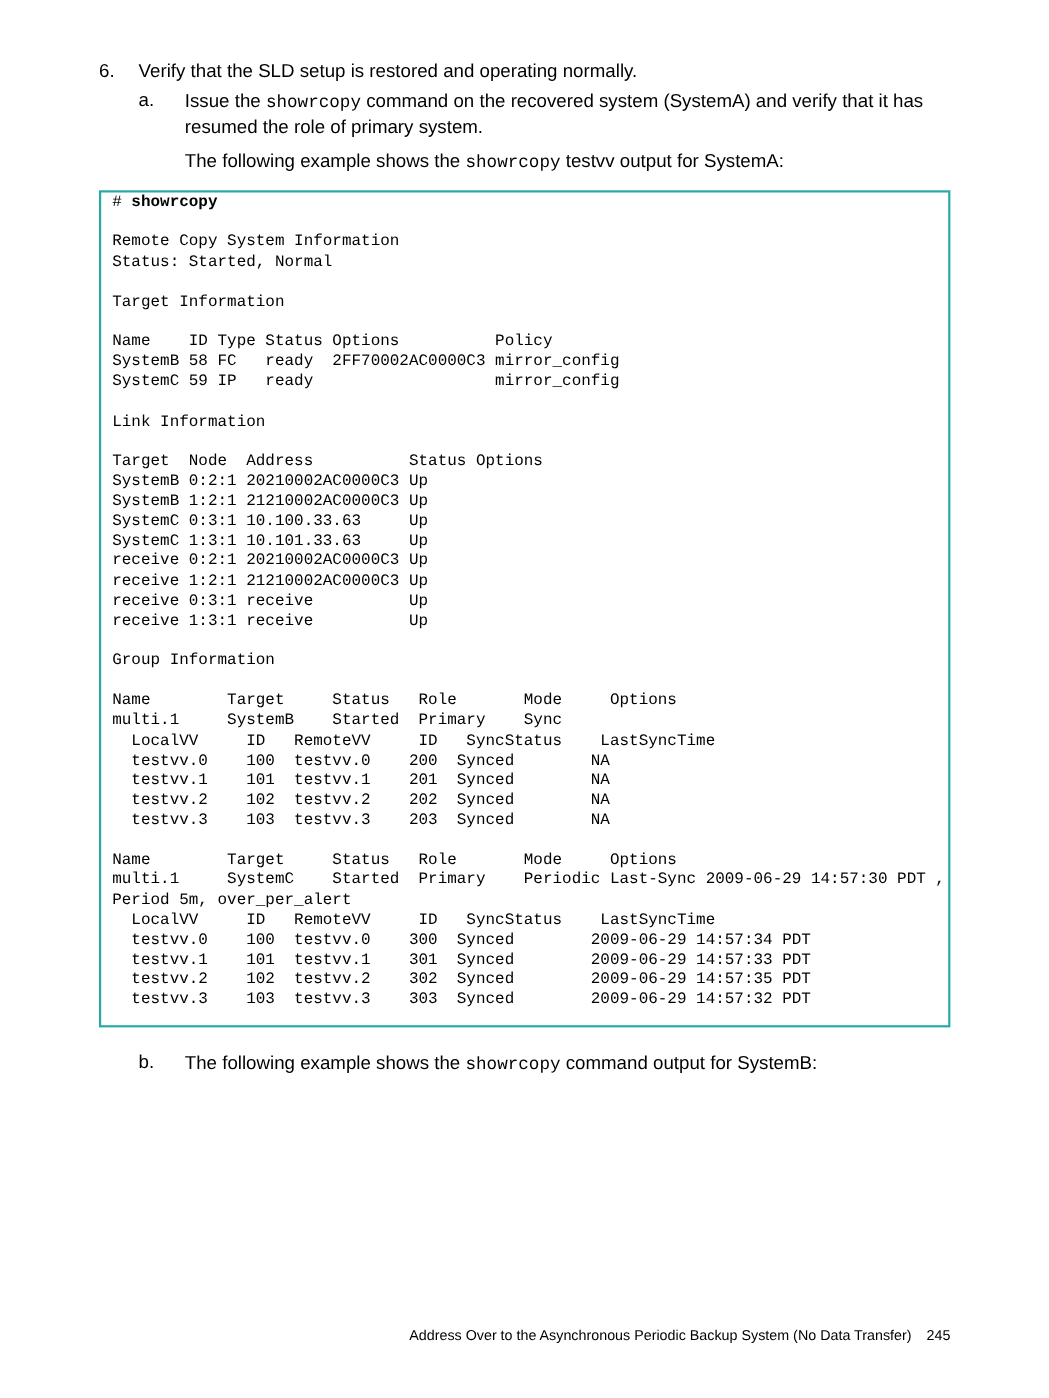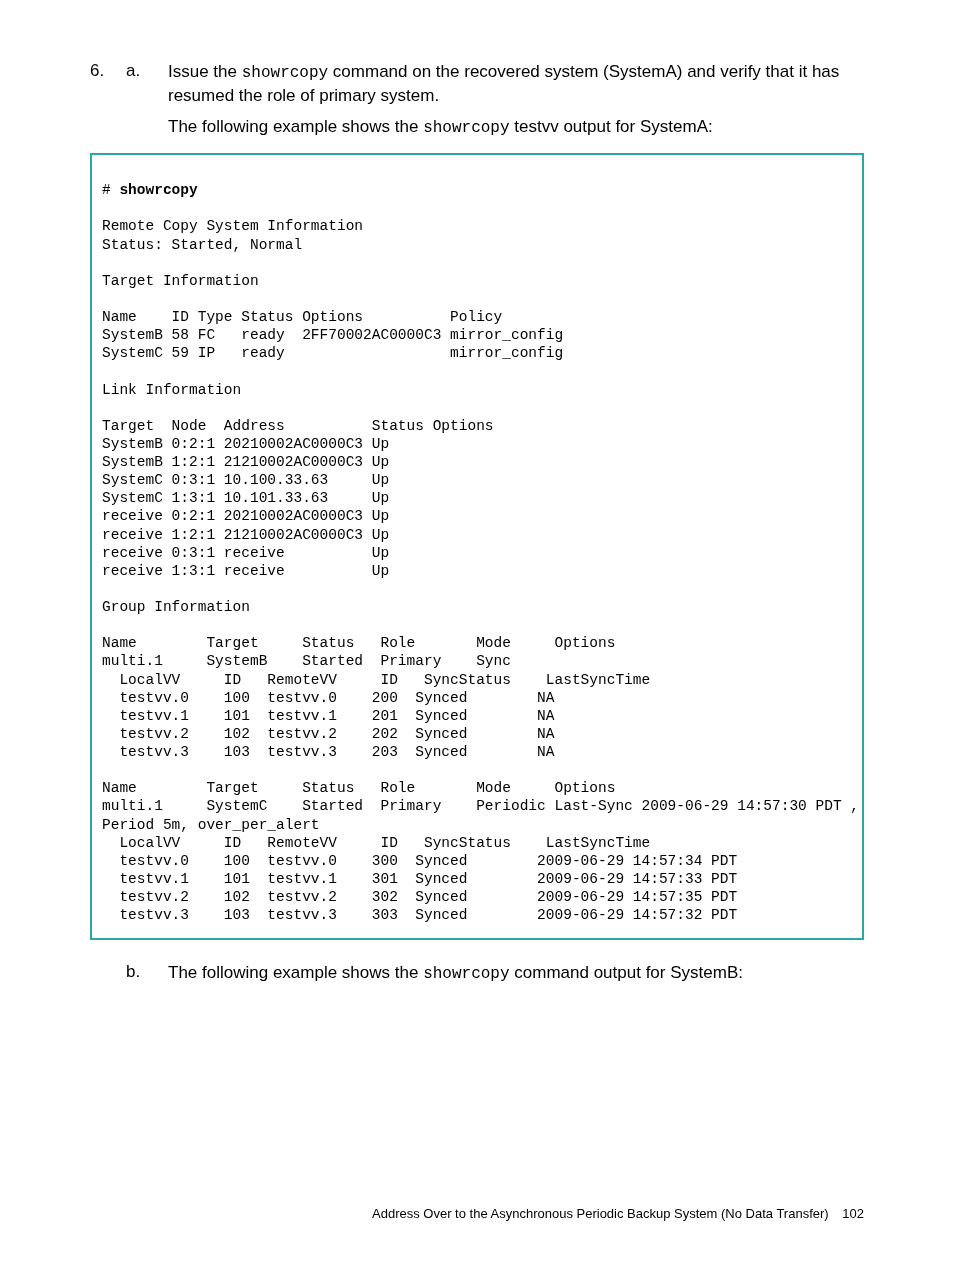--- a/index.html
+++ b/index.html
@@ -24,21 +24,21 @@
   ol.alpha > li > .marker { position: absolute; left: 0; }
   .para { margin: 4px 0 8px 0; line-height: 1.35; }
   code.inline { font-family: "Courier New", Courier, monospace; font-size: 16px; }
   .codeblock {
     border: 3px solid #f97316; 
     border-top: 2px solid #2aa7a7;
     border-bottom: 2px solid #2aa7a7;
     border-left: 2px solid #2aa7a7;
     border-right: 2px solid #2aa7a7;
     margin: 14px 0 22px 0;
-    padding: 26px 10px 14px 10px;
+    padding: 0 10px 14px 10px;
     font-family: "Courier New", Courier, monospace;
     font-size: 14.5px;
     line-height: 1.25;
     white-space: pre;
     overflow: hidden;
   }
   .codeblock .cmd { font-weight: bold; }
   .footer {
     position: absolute;
     bottom: 50px;
@@ -47,20 +47,21 @@
   }
   .footer .pnum { margin-left: 10px; }
 </style>
 </head>
 <body>
 
 <div class="content">
   <ol class="num">
     <li>
       <span class="marker">6.</span>
+      <span>Verify that the SLD setup is restored and operating normally.</span>
       <ol class="alpha">
         <li>
           <span class="marker">a.</span>
           <div class="para">
             <span>Issue the </span><code class="inline">showrcopy</code><span> command on the recovered system (SystemA) and verify that it has resumed the role of primary system.</span>
           </div>
           <div class="para">
             <span>The following example shows the </span><code class="inline">showrcopy</code><span> testvv output for SystemA:</span>
           </div>
         </li>
@@ -119,14 +120,14 @@
             <span>The following example shows the </span><code class="inline">showrcopy</code><span> command output for SystemB:</span>
           </div>
         </li>
       </ol>
     </li>
   </ol>
 </div>
 
 <div class="footer">
   <span>Address Over to the Asynchronous Periodic Backup System (No Data Transfer)</span>
-  <span class="pnum">102</span>
+  <span class="pnum">245</span>
 </div>
 
 </body></html>

